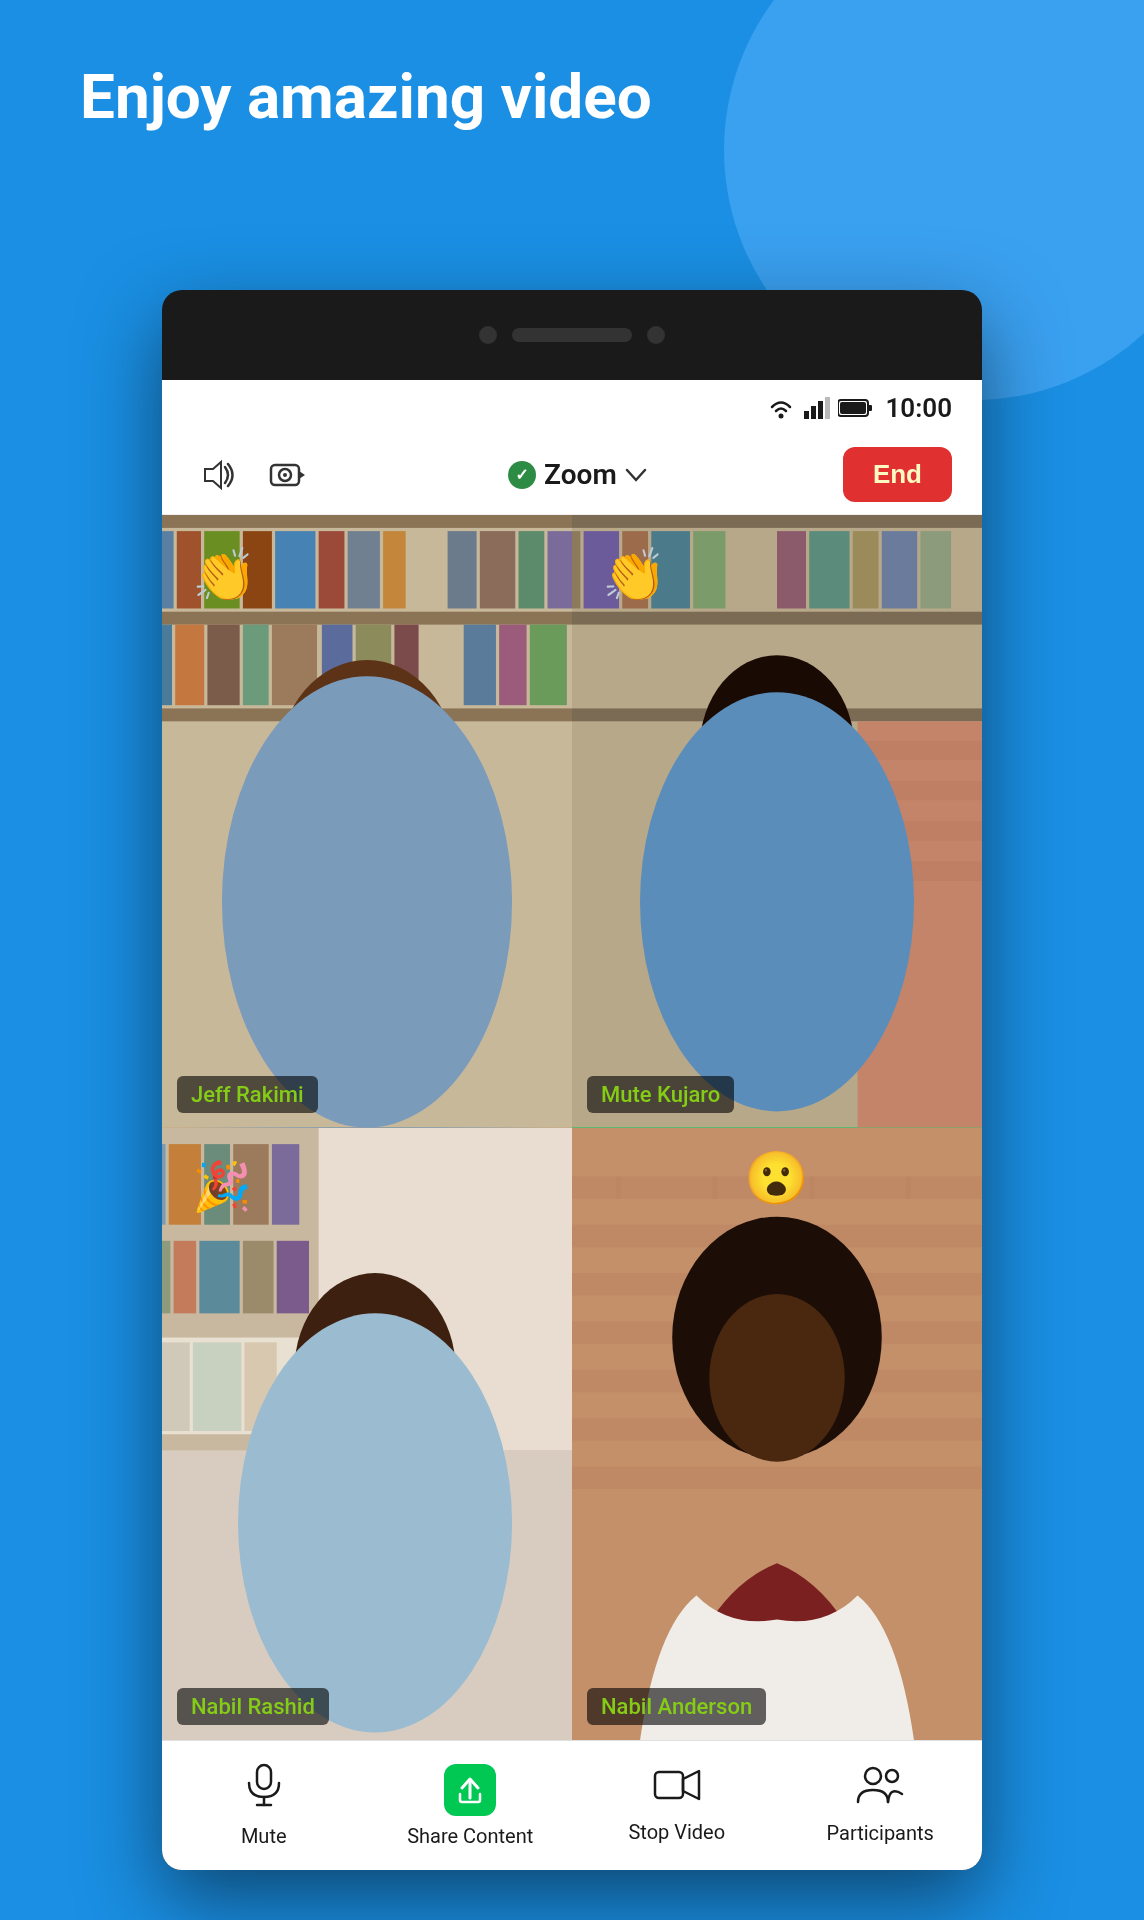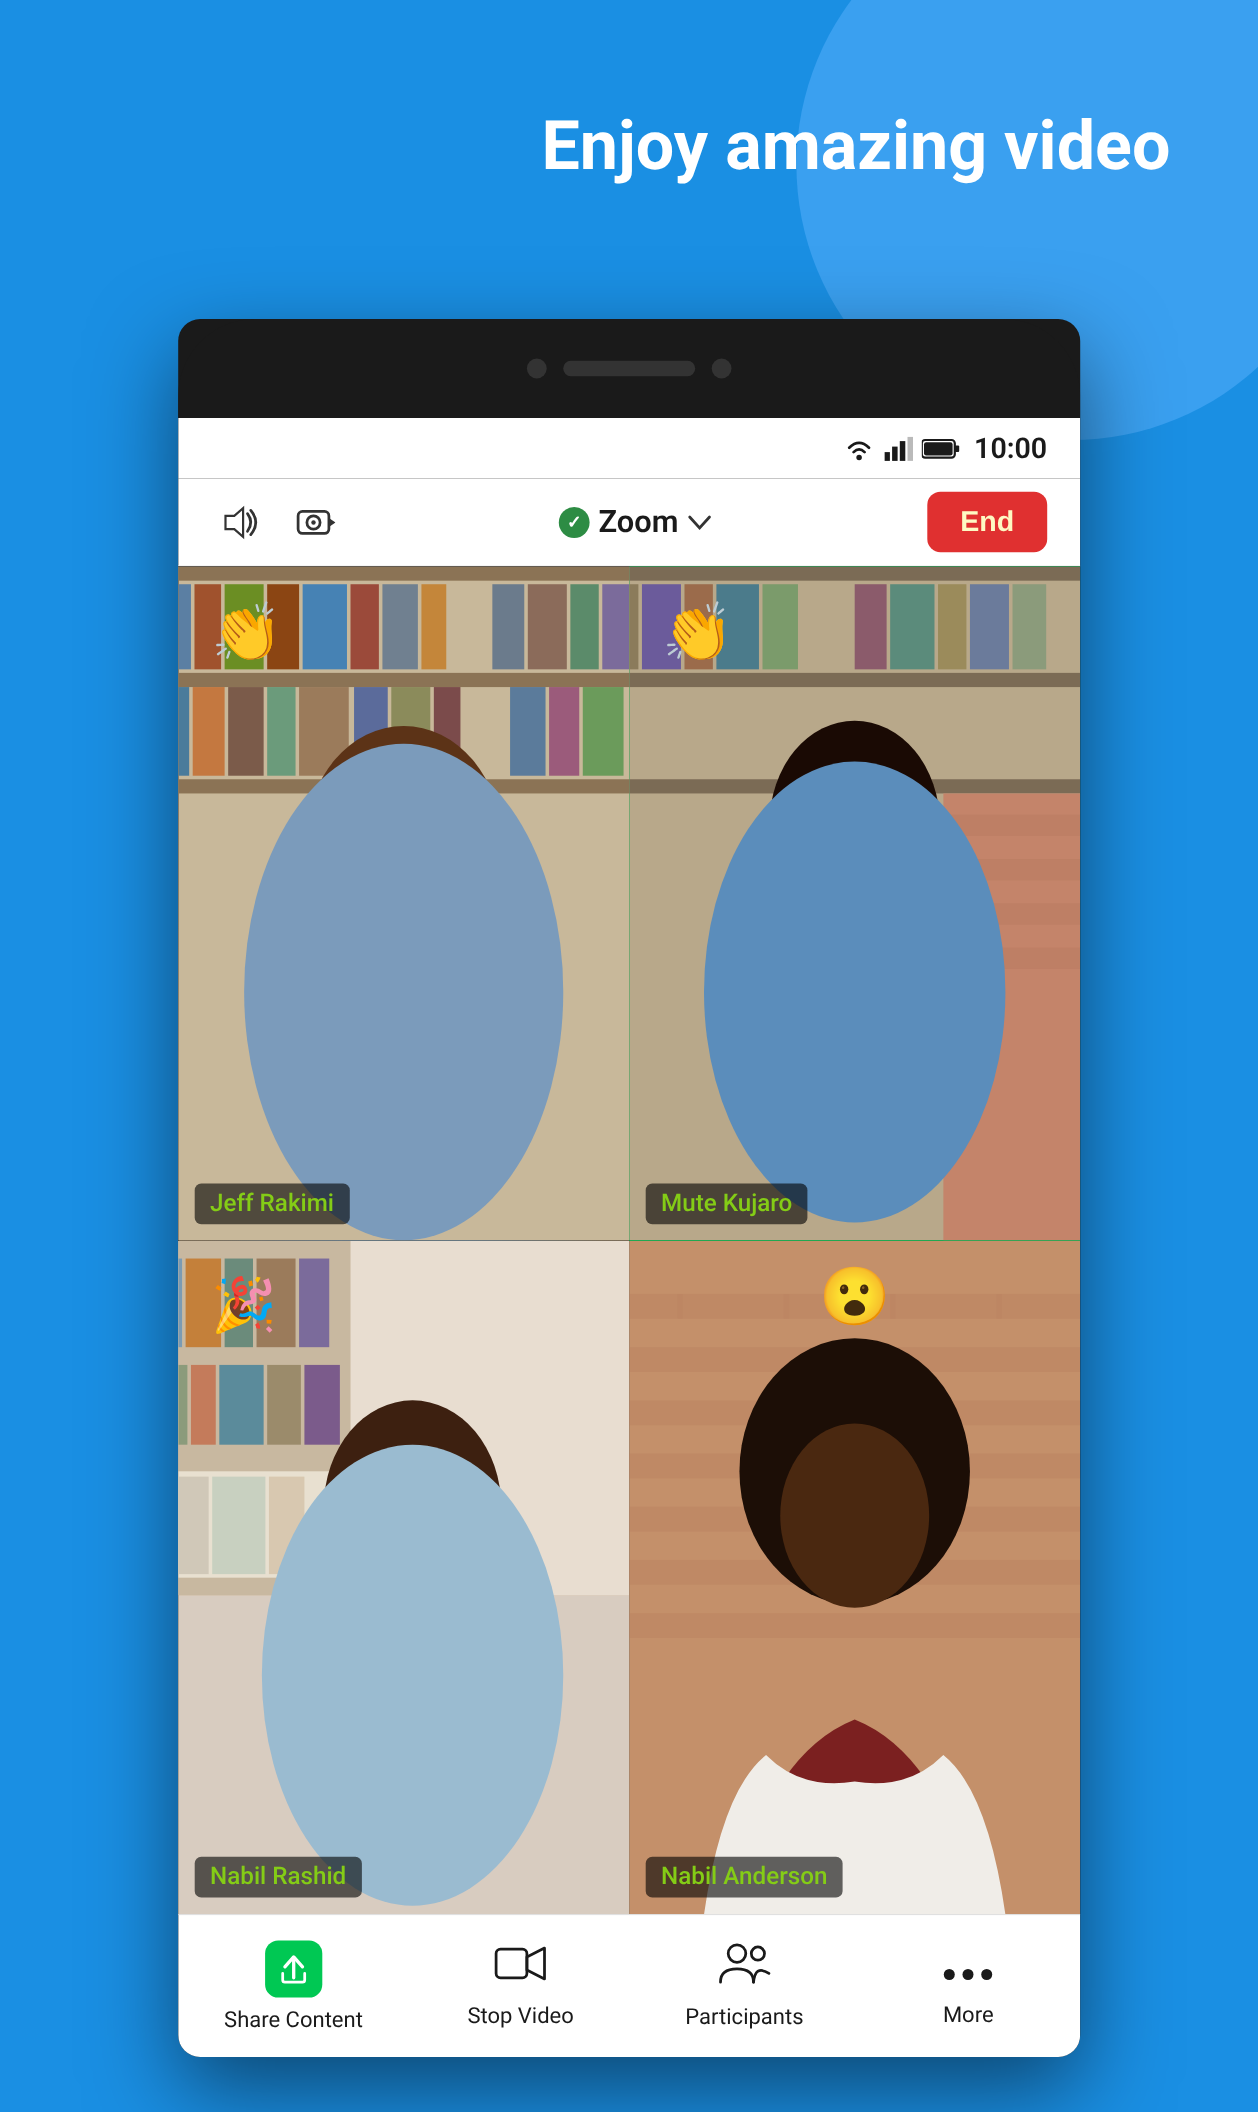--- a/index.html
+++ b/index.html
@@ -21,27 +21,26 @@
       height: 500px;
       background: #3aa0f0;
       border-radius: 50%;
     }
 
     .headline {
       position: absolute;
       top: 60px;
       left: 0;
       right: 0;
-      text-align: right;
+      text-align: left;
       color: white;
       font-size: 62px;
       font-weight: 700;
       line-height: 1.2;
       padding: 0 80px;
-      margin-top: 37px;
     }
 
     .phone-wrapper {
       position: absolute;
       top: 290px;
       left: 50%;
       transform: translateX(-50%);
       width: 820px;
       height: 1580px;
     }
@@ -484,20 +483,31 @@
             <path d="M65 380 Q75 310 100 290 Q120 310 150 305 Q180 310 200 290 Q225 310 235 380" fill="#F0EDE8"></path>
           </svg>
         </div>
         <div class="participant-emoji" style="top:20px;left:50%;transform:translateX(-50%);font-size:52px;position:absolute;z-index:5;">😮</div>
         <div class="participant-name">Nabil Anderson</div>
       </div>
     </div>
 
     <div class="bottom-toolbar">
 
+      <div class="toolbar-item">
+        <div class="toolbar-item-icon">
+          <svg width="40" height="44" viewBox="0 0 40 44">
+            <rect x="13" y="2" width="14" height="24" rx="7" stroke="#1a1a1a" stroke-width="2.5" fill="none"></rect>
+            <path d="M5 20 Q5 34 20 34 Q35 34 35 20" stroke="#1a1a1a" stroke-width="2.5" fill="none" stroke-linecap="round"></path>
+            <line x1="20" y1="34" x2="20" y2="42" stroke="#1a1a1a" stroke-width="2.5" stroke-linecap="round"></line>
+            <line x1="13" y1="42" x2="27" y2="42" stroke="#1a1a1a" stroke-width="2.5" stroke-linecap="round"></line>
+          </svg>
+        </div>
+        <span class="toolbar-item-label">Mute</span>
+      </div>
 
       <div class="toolbar-item">
         <div class="share-content-icon">
           <svg width="32" height="32" viewBox="0 0 32 32">
             <line x1="16" y1="24" x2="16" y2="6" stroke="white" stroke-width="3" stroke-linecap="round"></line>
             <polyline points="8,14 16,5 24,14" stroke="white" stroke-width="3" fill="none" stroke-linecap="round" stroke-linejoin="round"></polyline>
             <path d="M6 20 L6 26 Q6 28 8 28 L24 28 Q26 28 26 26 L26 20" stroke="white" stroke-width="2.5" fill="none" stroke-linecap="round"></path>
           </svg>
         </div>
         <span class="toolbar-item-label">Share Content</span>
@@ -518,26 +528,16 @@
           <svg width="48" height="38" viewBox="0 0 48 38">
             <circle cx="17" cy="10" r="8" stroke="#1a1a1a" stroke-width="2.5" fill="none"></circle>
             <path d="M2 36 Q2 24 17 24 Q32 24 32 36" stroke="#1a1a1a" stroke-width="2.5" fill="none" stroke-linecap="round"></path>
             <circle cx="36" cy="10" r="6" stroke="#1a1a1a" stroke-width="2.5" fill="none"></circle>
             <path d="M32 36 Q33 28 36 26 Q40 24 46 28" stroke="#1a1a1a" stroke-width="2.5" fill="none" stroke-linecap="round"></path>
           </svg>
         </div>
         <span class="toolbar-item-label">Participants</span>
       </div>
 
-      <div class="toolbar-item">
-        <div class="toolbar-item-icon">
-          <svg width="48" height="14" viewBox="0 0 48 14">
-            <circle cx="7" cy="7" r="5" fill="#1a1a1a"></circle>
-            <circle cx="24" cy="7" r="5" fill="#1a1a1a"></circle>
-            <circle cx="41" cy="7" r="5" fill="#1a1a1a"></circle>
-          </svg>
-        </div>
-        <span class="toolbar-item-label">More</span>
-      </div>
     </div>
 
   </div>
 </div>
 
 </body></html>

